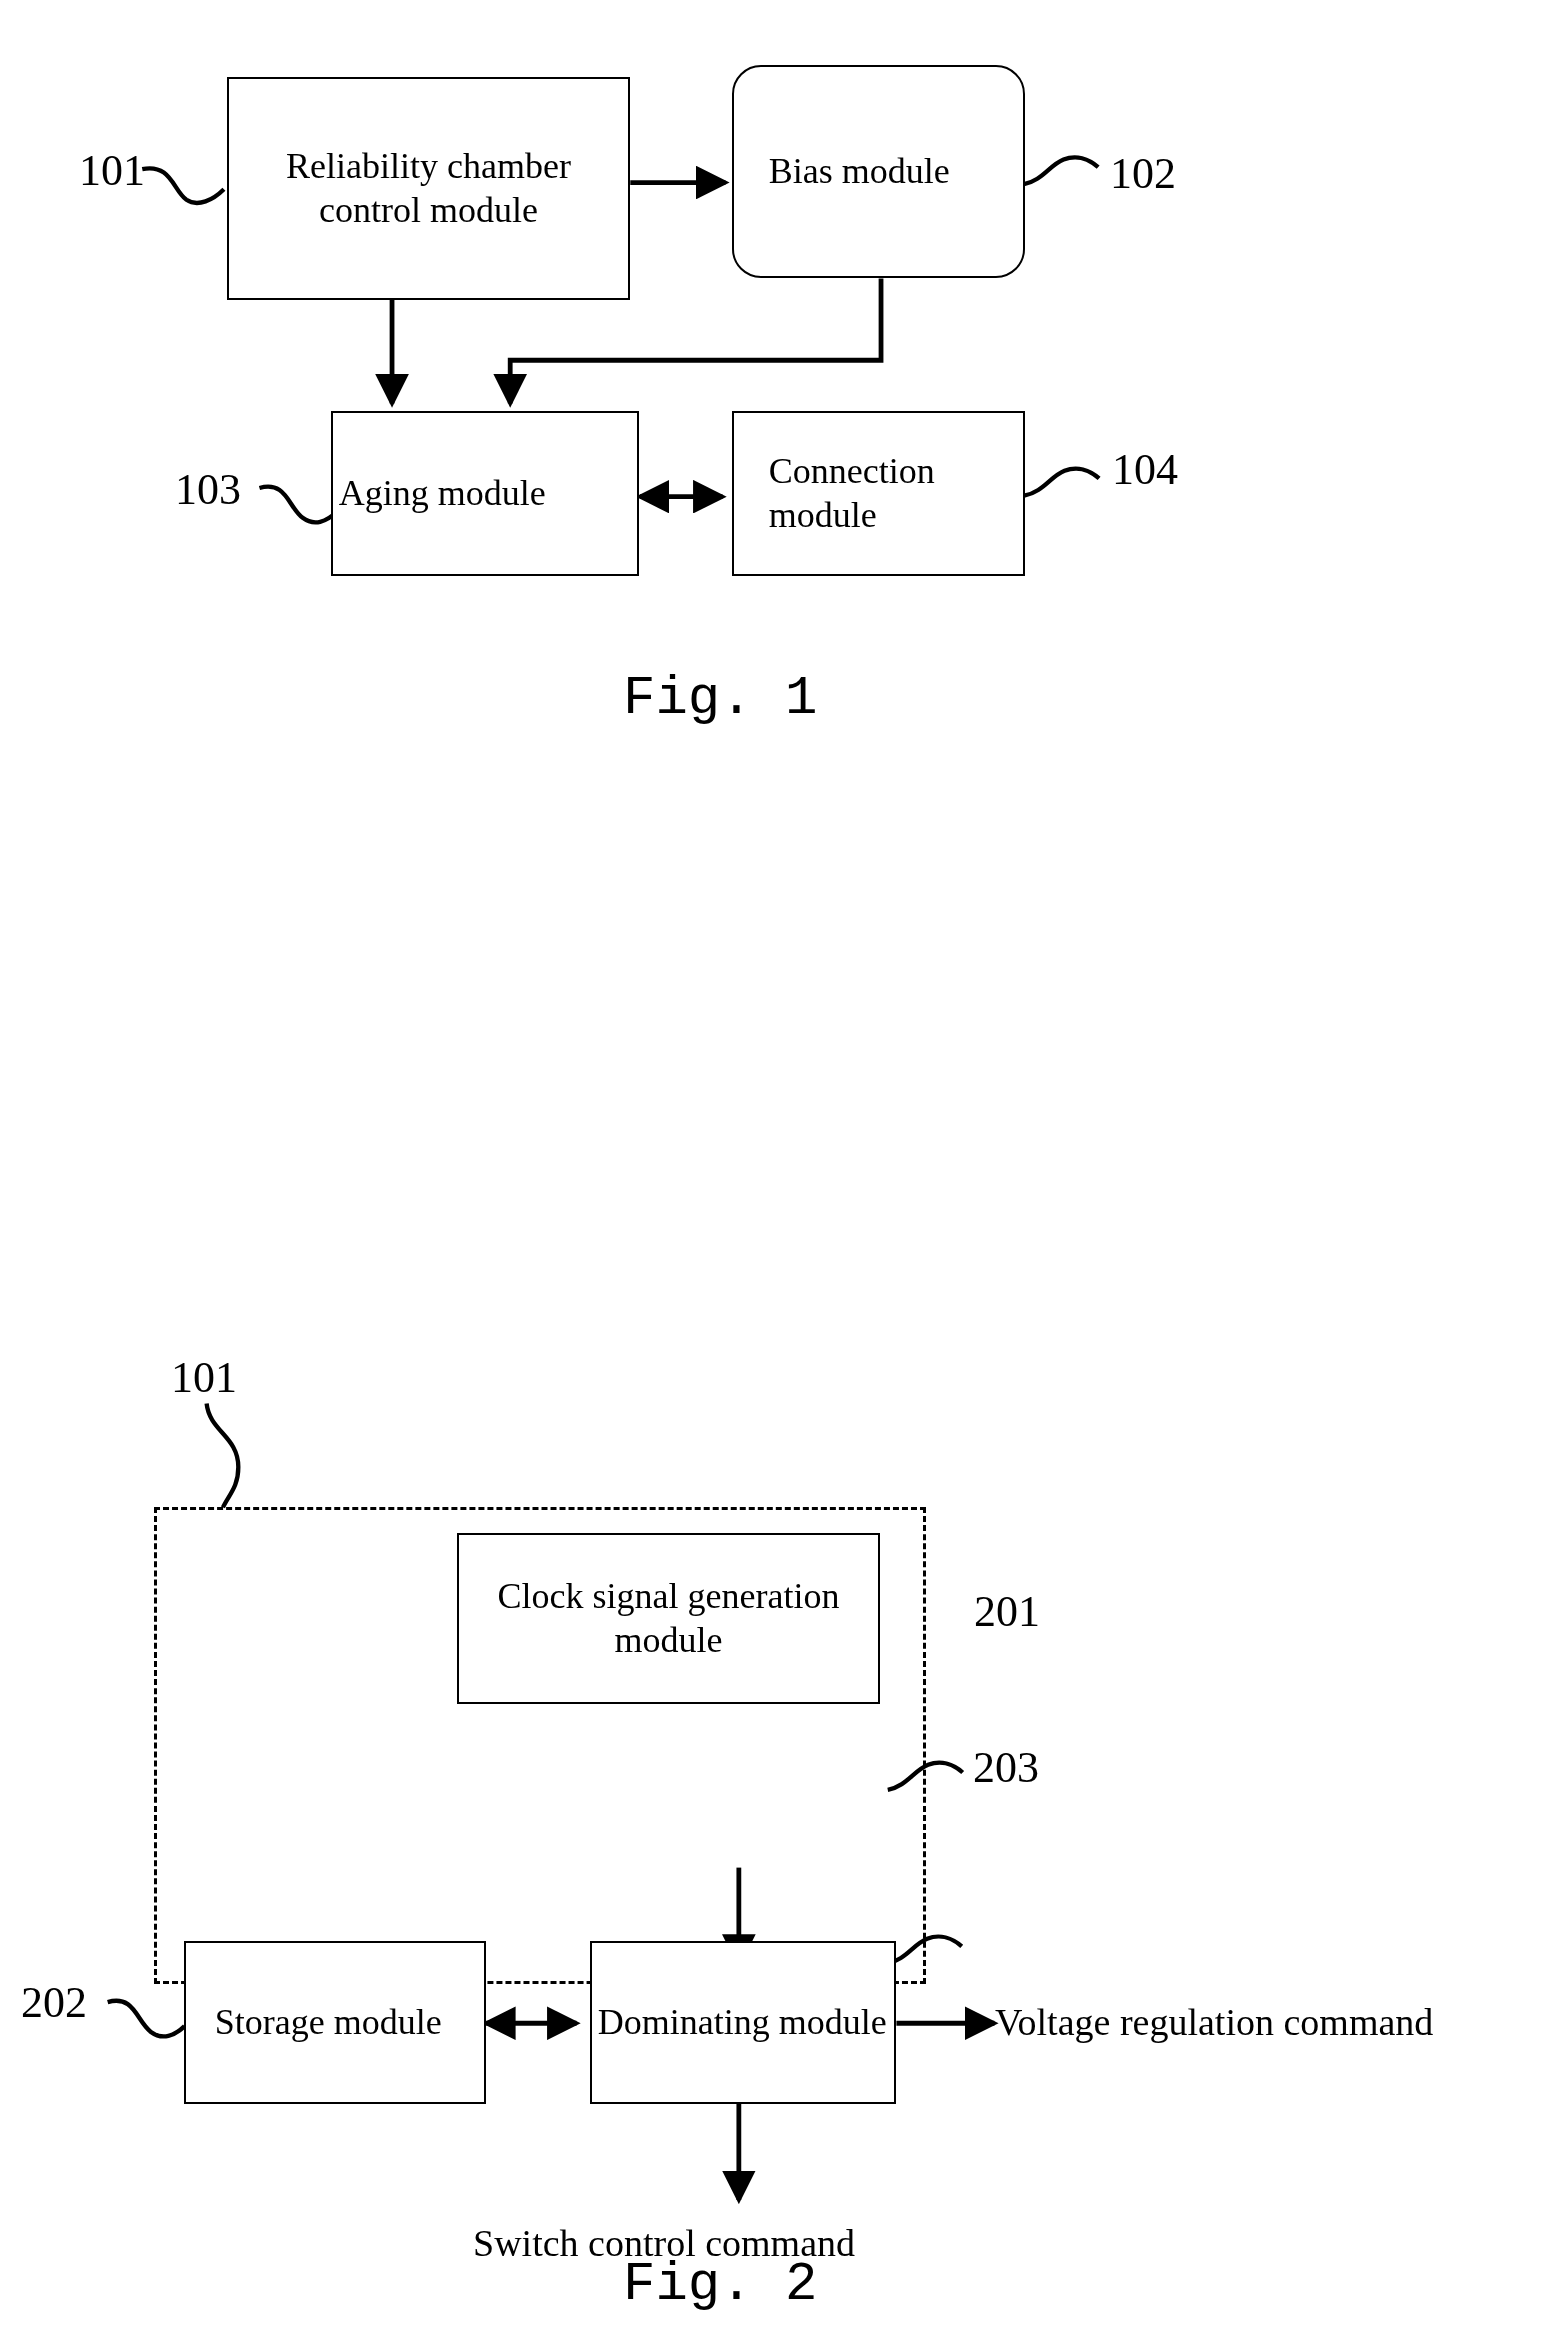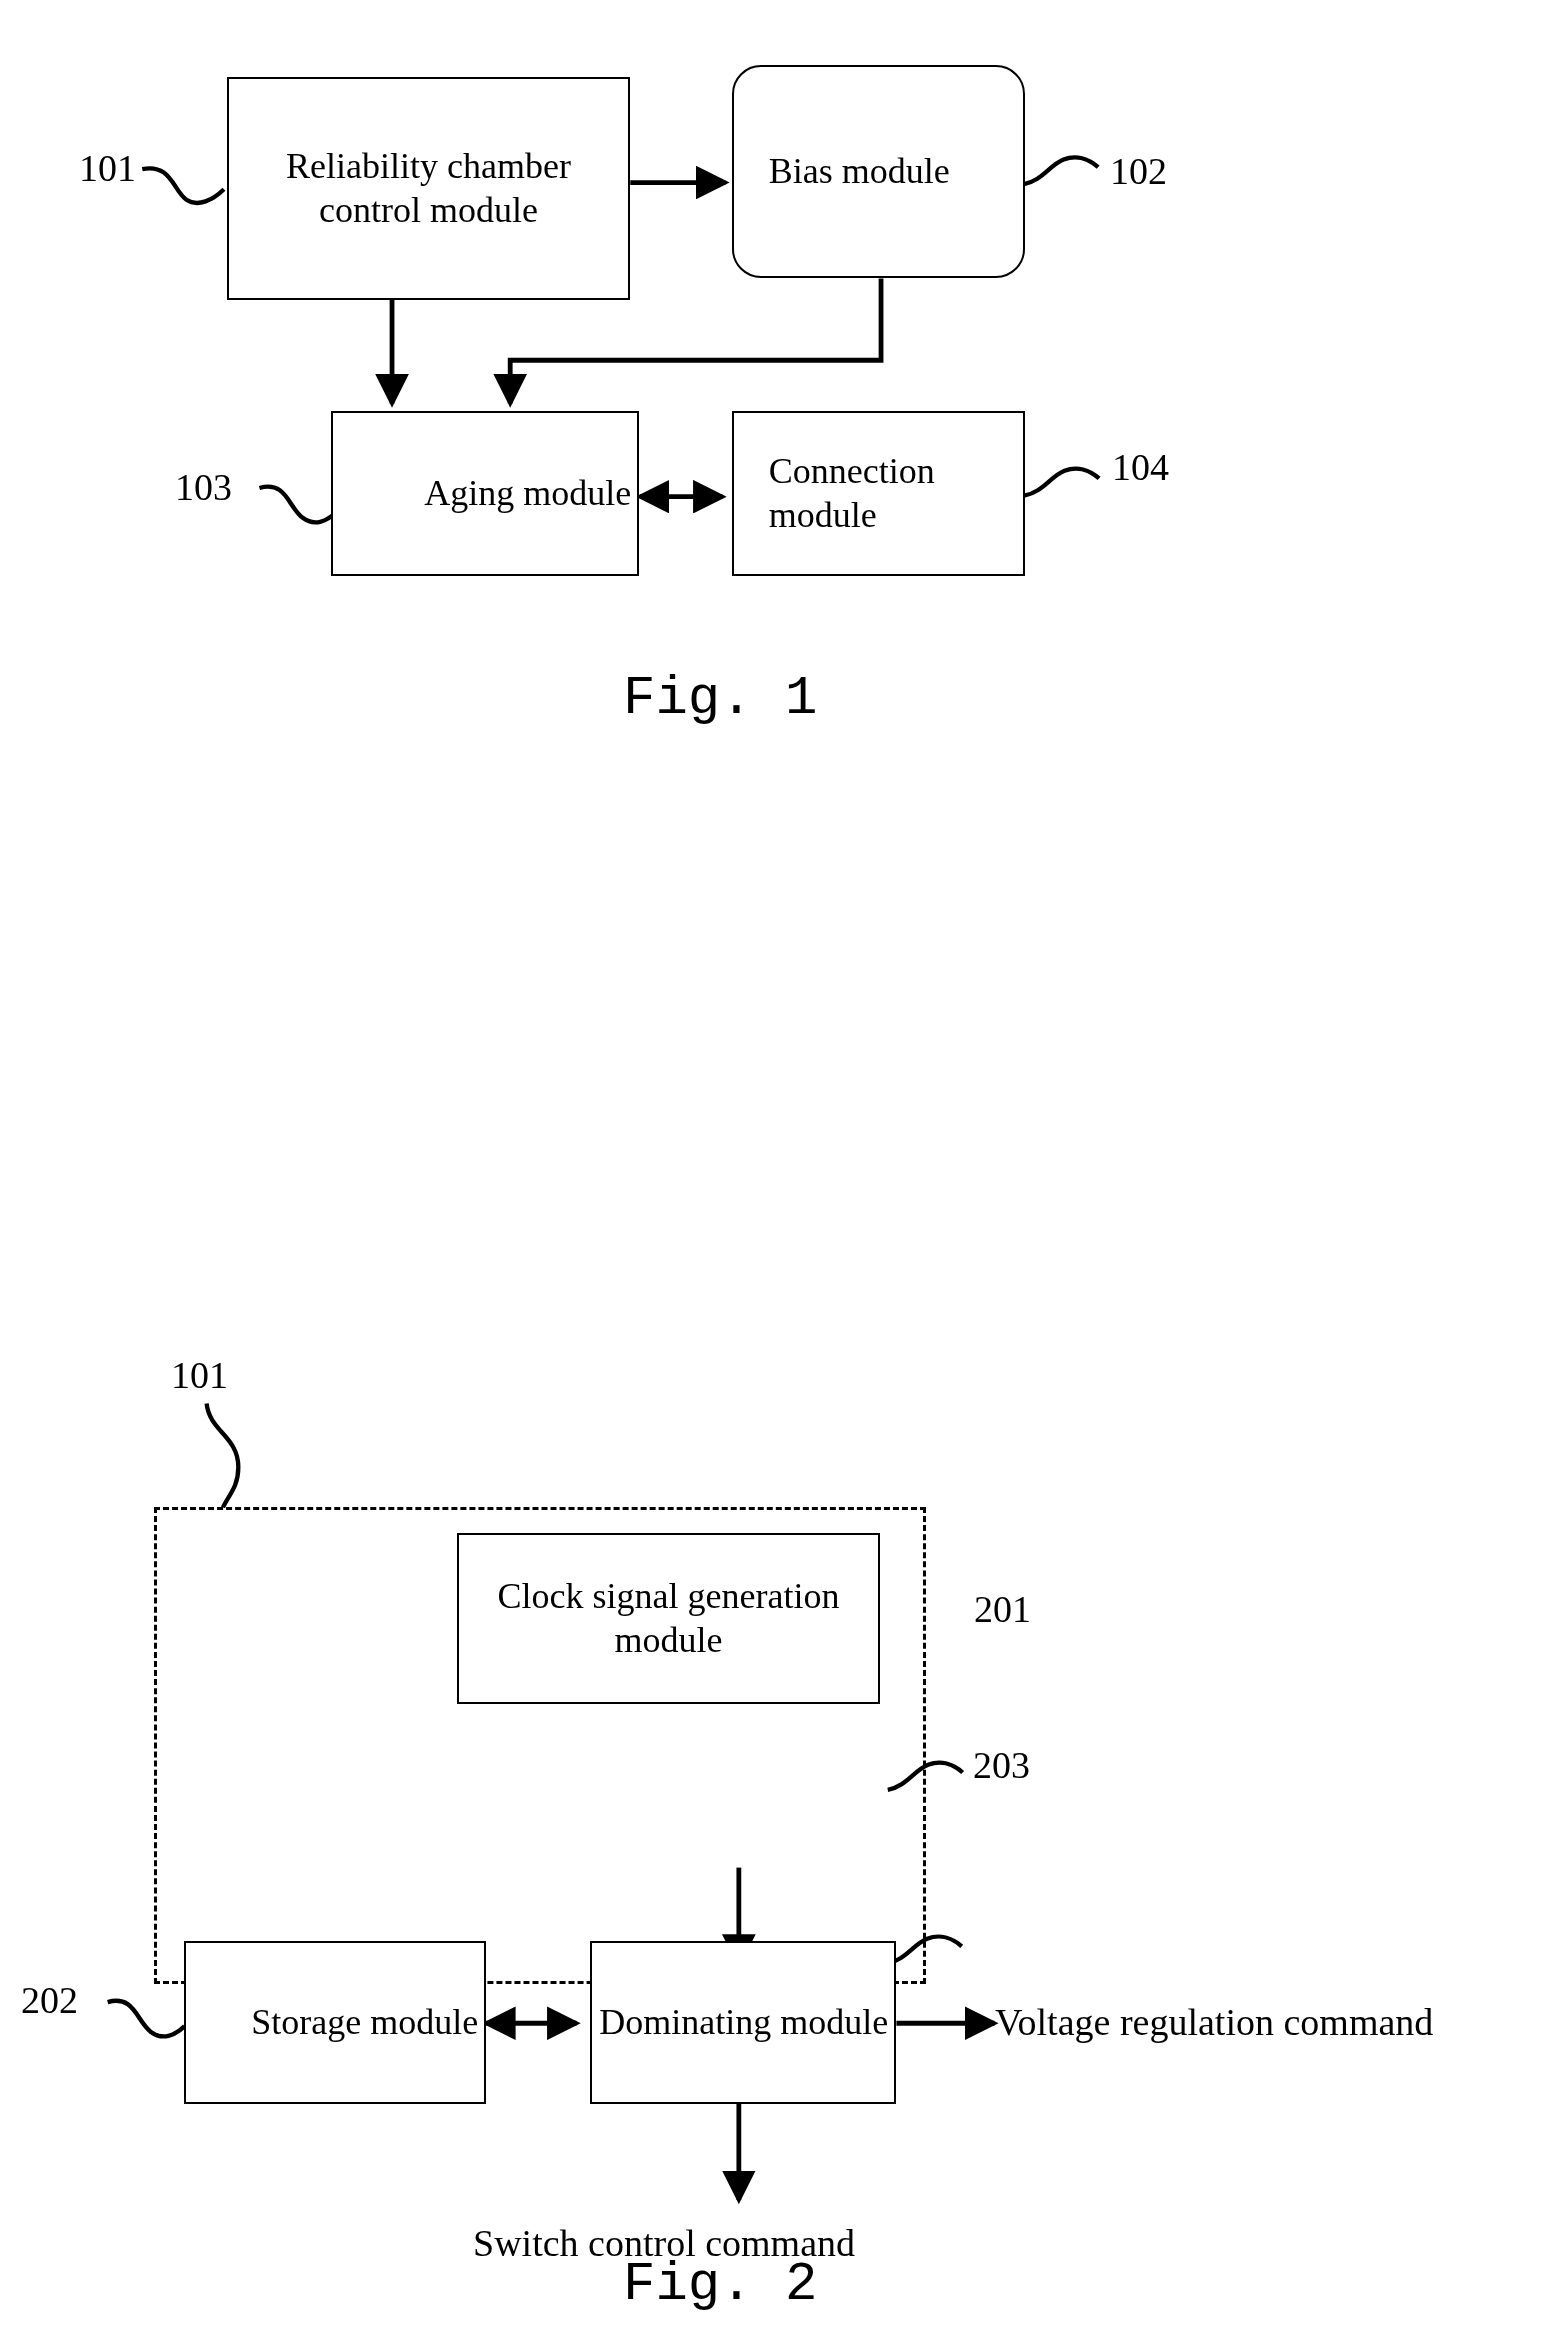--- a/index.html
+++ b/index.html
@@ -27,31 +27,31 @@
     pointer-events: none;
   }
   
   .box {
     position: absolute;
     border: 2.9px solid #000000;
     background: #ffffff;
     box-sizing: border-box;
     display: flex;
     align-items: center;
-    justify-content: flex-end;
+    justify-content: flex-start;
     text-align: center;
     line-height: 1.22;
     font-size: 36px;
   }
   .box .lbl { display: block; padding: 0 5.8px; }
 
   
   .refnum {
     position: absolute;
-    font-size: 38px;
+    font-size: 44px;
     line-height: 1;
     white-space: nowrap;
     text-align: center;
   }
   
   .freetext {
     position: absolute;
     font-size: 38px;
     line-height: 1;
     white-space: nowrap;

